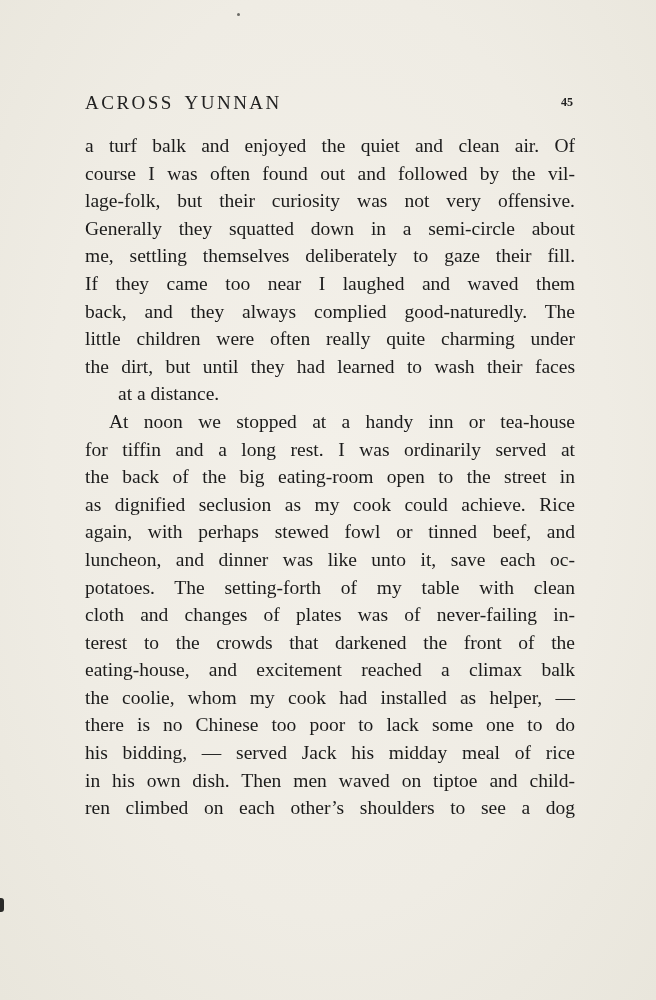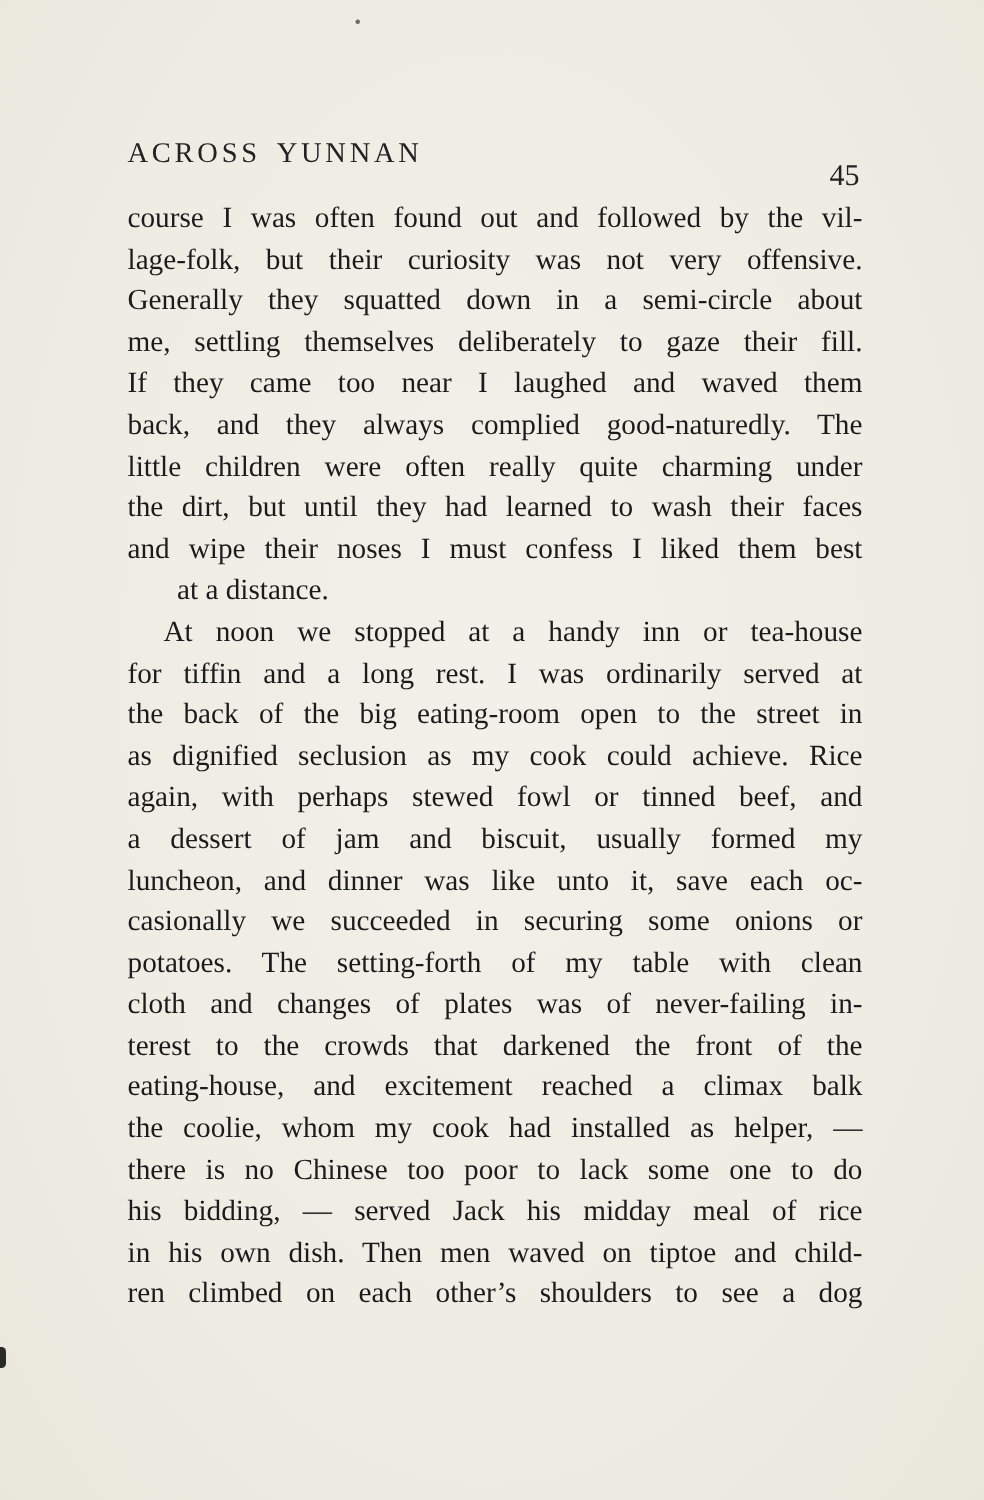--- a/index.html
+++ b/index.html
@@ -33,23 +33,24 @@
     display: block;
     text-align: left;
     font-size: 19px;
     letter-spacing: 2.5px;
     word-spacing: 4px;
     color: #222;
   }
   .page-number {
     position: absolute;
     right: 2px;
-    top: 14px;
-    font-size: 20px;
+    top: 3px;
+    font-size: 12px;
     color: #222;
+    font-weight: bold;
   }
   .body-text {
     font-size: 19.5px;
     line-height: 27.6px;
   }
   .paragraph { margin: 0; }
   .line {
     text-align: justify;
     text-align-last: justify;
     white-space: normal;
@@ -86,40 +87,38 @@
 <div class="page">
   <span class="speck"></span>
   <span class="scan-artifact"></span>
   <div class="content">
     <div class="header">
       <span class="running-title">ACROSS YUNNAN</span>
       <span class="page-number">45</span>
     </div>
     <div class="body-text" id="body-text">
         <div class="paragraph">
+          <div class="line">a turf balk and enjoyed the quiet and clean air. Of</div>
           <div class="line">course I was often found out and followed by the vil-</div>
           <div class="line">lage-folk, but their curiosity was not very offensive.</div>
           <div class="line">Generally they squatted down in a semi-circle about</div>
           <div class="line">me, settling themselves deliberately to gaze their fill.</div>
           <div class="line">If they came too near I laughed and waved them</div>
           <div class="line">back, and they always complied good-naturedly. The</div>
           <div class="line">little children were often really quite charming under</div>
           <div class="line">the dirt, but until they had learned to wash their faces</div>
-          <div class="line">and wipe their noses I must confess I liked them best</div>
           <div class="line last-left">at a distance.</div>
         </div>
         <div class="paragraph">
           <div class="line first-indent">At noon we stopped at a handy inn or tea-house</div>
           <div class="line">for tiffin and a long rest. I was ordinarily served at</div>
           <div class="line">the back of the big eating-room open to the street in</div>
           <div class="line">as dignified seclusion as my cook could achieve. Rice</div>
           <div class="line">again, with perhaps stewed fowl or tinned beef, and</div>
-          <div class="line">a dessert of jam and biscuit, usually formed my</div>
           <div class="line">luncheon, and dinner was like unto it, save each oc-</div>
-          <div class="line">casionally we succeeded in securing some onions or</div>
           <div class="line">potatoes. The setting-forth of my table with clean</div>
           <div class="line">cloth and changes of plates was of never-failing in-</div>
           <div class="line">terest to the crowds that darkened the front of the</div>
           <div class="line">eating-house, and excitement reached a climax balk</div>
           <div class="line">the coolie, whom my cook had installed as helper, —</div>
           <div class="line">there is no Chinese too poor to lack some one to do</div>
           <div class="line">his bidding, — served Jack his midday meal of rice</div>
           <div class="line">in his own dish. Then men waved on tiptoe and child-</div>
           <div class="line">ren climbed on each other’s shoulders to see a dog</div>
         </div>

